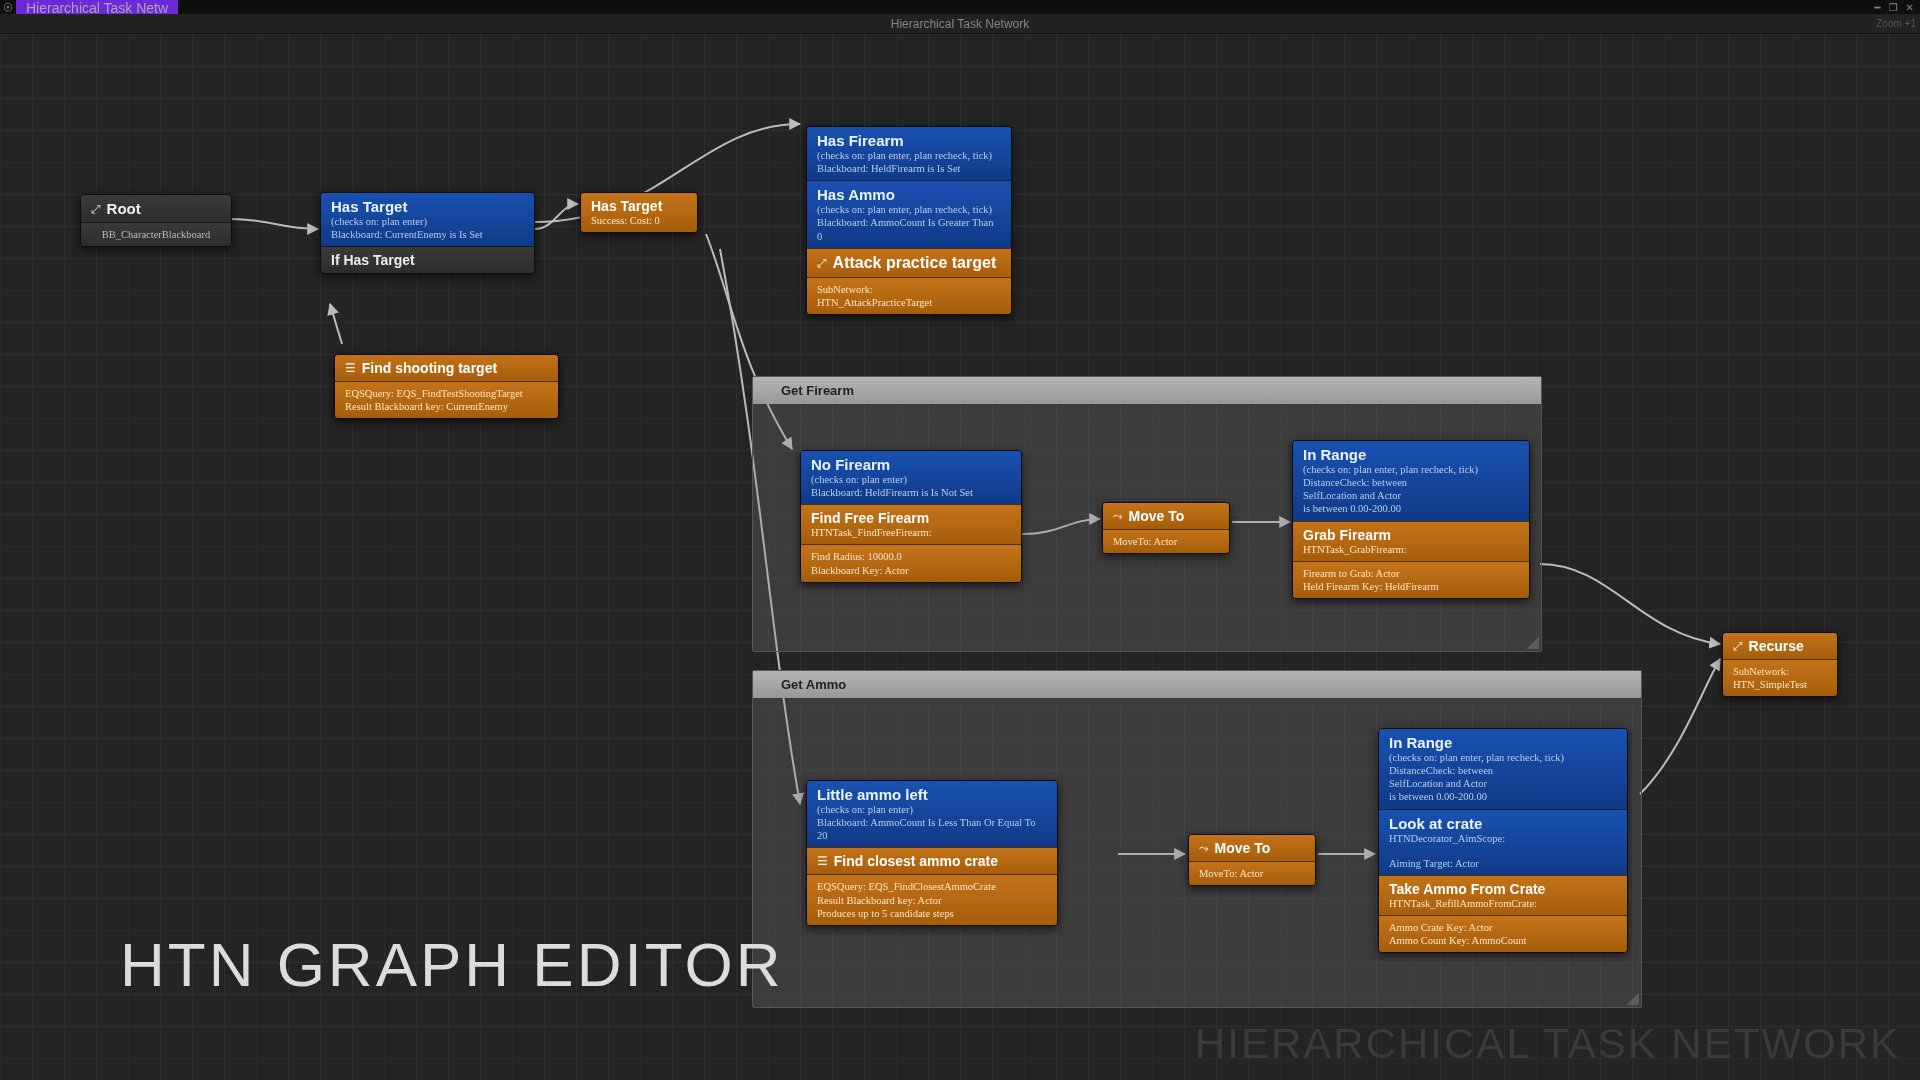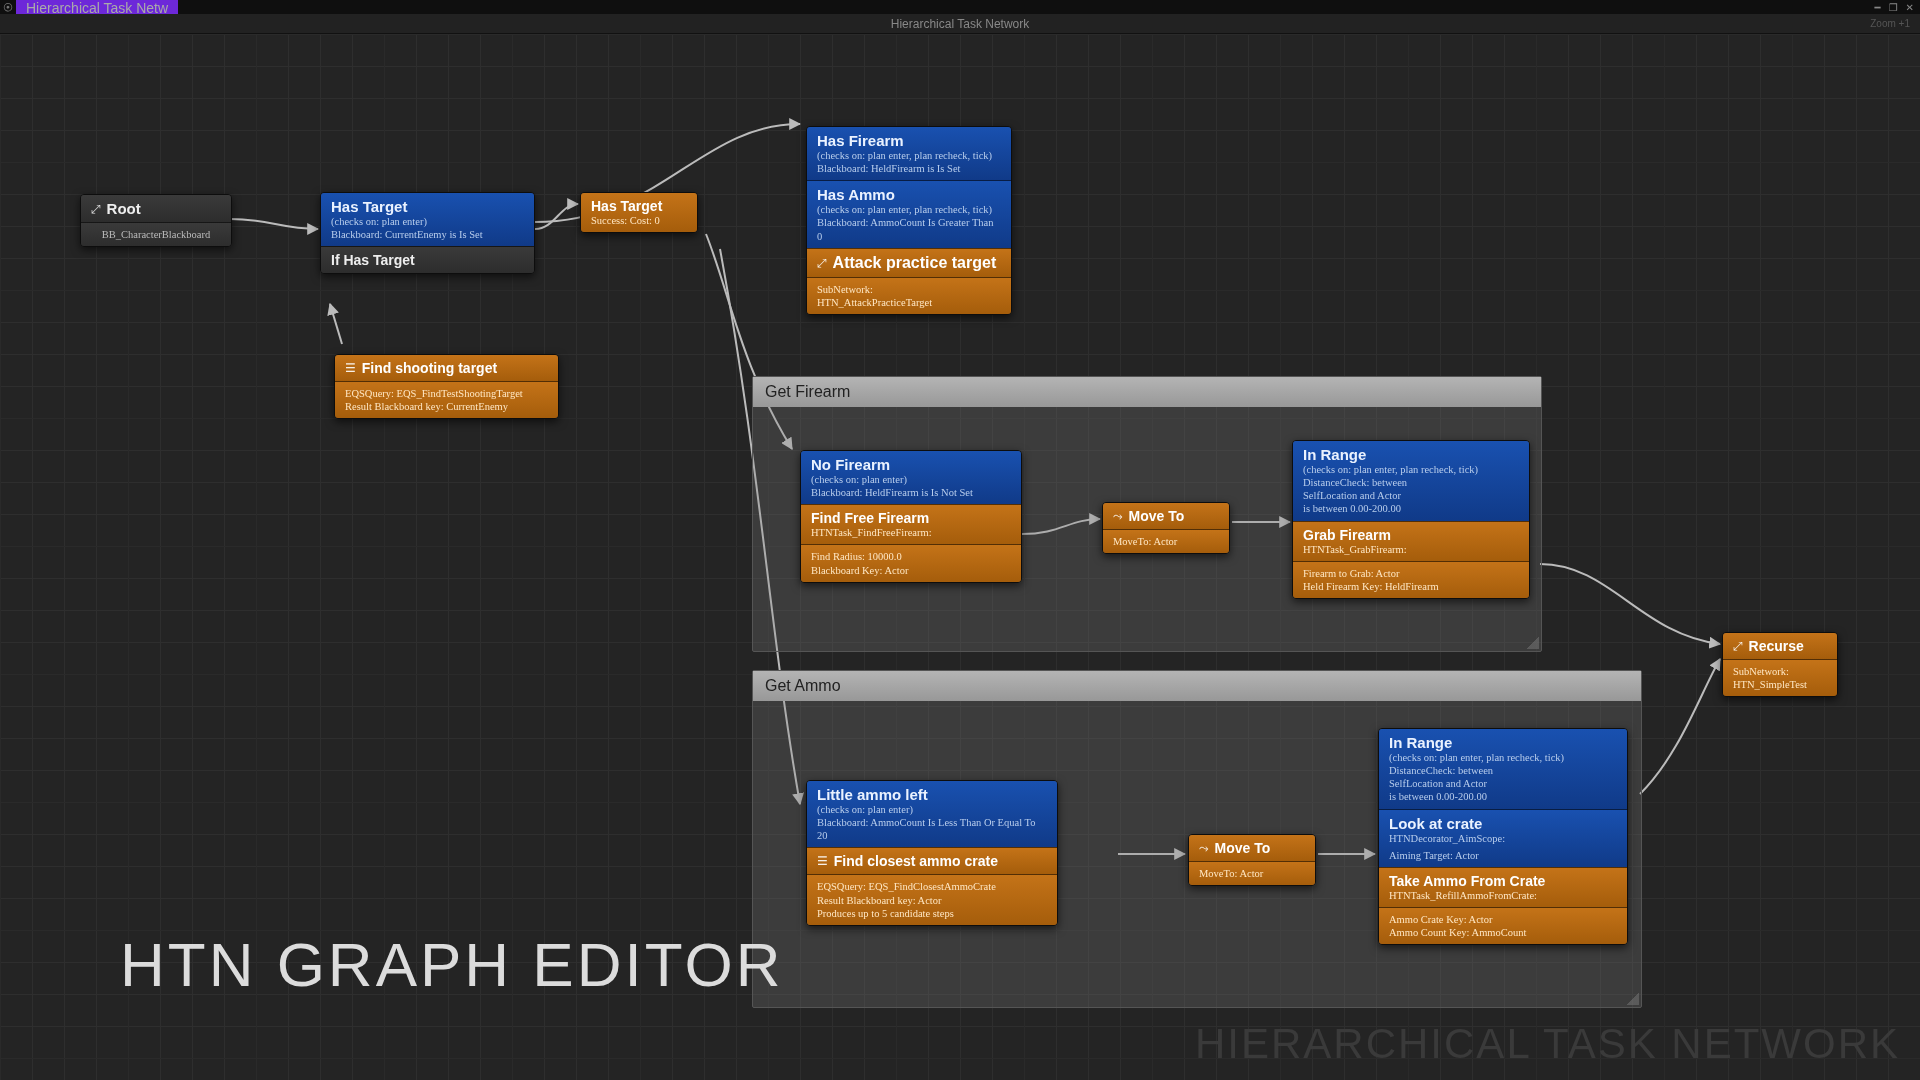--- a/index.html
+++ b/index.html
@@ -25,21 +25,21 @@
   border-top: 1px solid #444;
 }
 .titlebar .winctrl { margin-left: auto; display: flex; gap: 8px; padding-right: 6px; color: #888; font-size: 10px;}
 .header2 {
   height: 20px; text-align: center; font-size: 12px; color: #888;
   line-height: 20px;
   background: #222;
   border-bottom: 1px solid #111;
   position: relative;
 }
-.zoom-readout { position: absolute; right: 10px; top: 0; color: #555; font-size: 10px; }
+.zoom-readout { position: absolute; right: 4px; top: 0; color: #555; font-size: 10px; }
 .canvas {
   position: relative; width: 100%; height: calc(100% - 34px);
   background-color: #242424;
   background-image:
     linear-gradient(#2a2a2a 1px, transparent 1px),
     linear-gradient(90deg, #2a2a2a 1px, transparent 1px),
     linear-gradient(#2e2e2e 1px, transparent 1px),
     linear-gradient(90deg, #2e2e2e 1px, transparent 1px);
   background-size: 128px 128px, 128px 128px, 32px 32px, 32px 32px;
 }
@@ -63,22 +63,22 @@
 .seg.hdr { display: flex; align-items: center; gap: 6px; }
 .ic { font-size: 12px; opacity: .9; }
 .compound {
   position: absolute;
   background: rgba(130,130,130,.25);
   border: 1px solid #555;
   border-radius: 2px;
 }
 .compound .chd {
   background: linear-gradient(#b4b4b4,#989898);
-  color: #222; font-weight: normal;
-  font-size: 16px; padding: 6px 12px;
+  color: #222; font-weight: bold;
+  font-size: 13px; padding: 6px 28px;
 }
 .resize-grip {
   position: absolute; right: 2px; bottom: 2px;
   width: 12px; height: 12px;
   background: linear-gradient(135deg, transparent 50%, #888 50%);
   opacity: .4;
 }
 svg.wires { position: absolute; inset: 0; width: 100%; height: 100%; pointer-events: none; }
 .big-label {
   position: absolute; left: 120px; bottom: 80px;
@@ -270,21 +270,21 @@
     <div class="seg blue">
       <div class="title">In Range</div>
       <div class="sub">(checks on: plan enter, plan recheck, tick)</div>
       <div class="sub">DistanceCheck: between</div>
       <div class="sub">SelfLocation and Actor</div>
       <div class="sub">is between 0.00-200.00</div>
     </div>
     <div class="seg blue">
       <div class="title">Look at crate</div>
       <div class="sub">HTNDecorator_AimScope:</div>
-      <div class="sub" style="margin-top:4px">Aiming Target: Actor</div>
+      <div class="sub" style="margin-top:12px">Aiming Target: Actor</div>
     </div>
     <div class="seg orange">
       <div class="title" style="font-size:14px">Take Ammo From Crate</div>
       <div class="sub">HTNTask_RefillAmmoFromCrate:</div>
     </div>
     <div class="seg orange">
       <div class="sub">Ammo Crate Key: Actor</div>
       <div class="sub">Ammo Count Key: AmmoCount</div>
     </div>
   </div>

